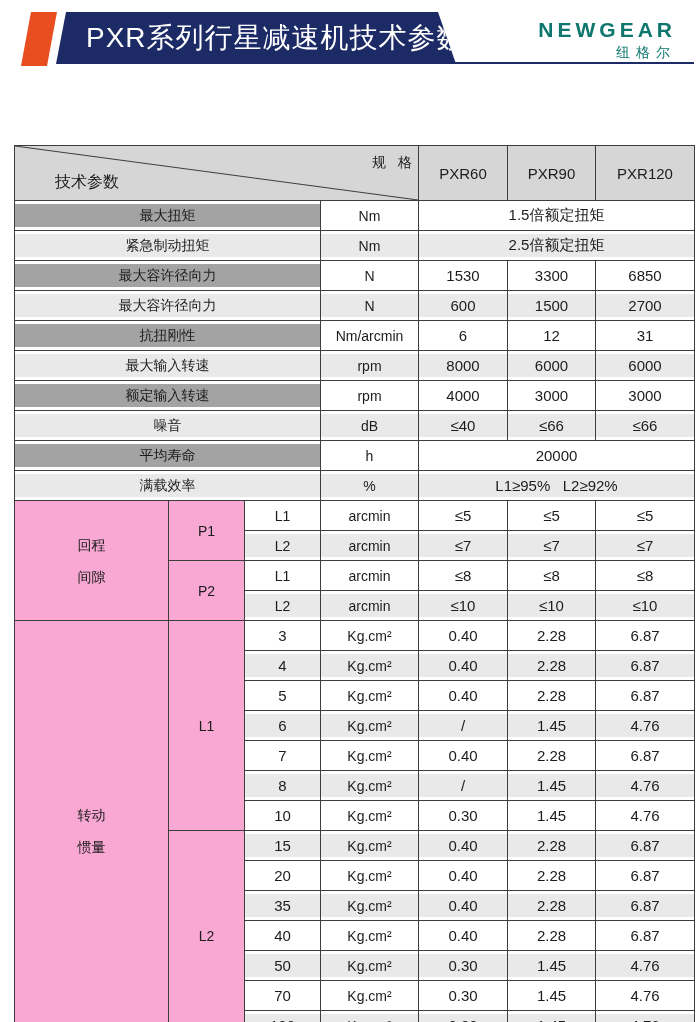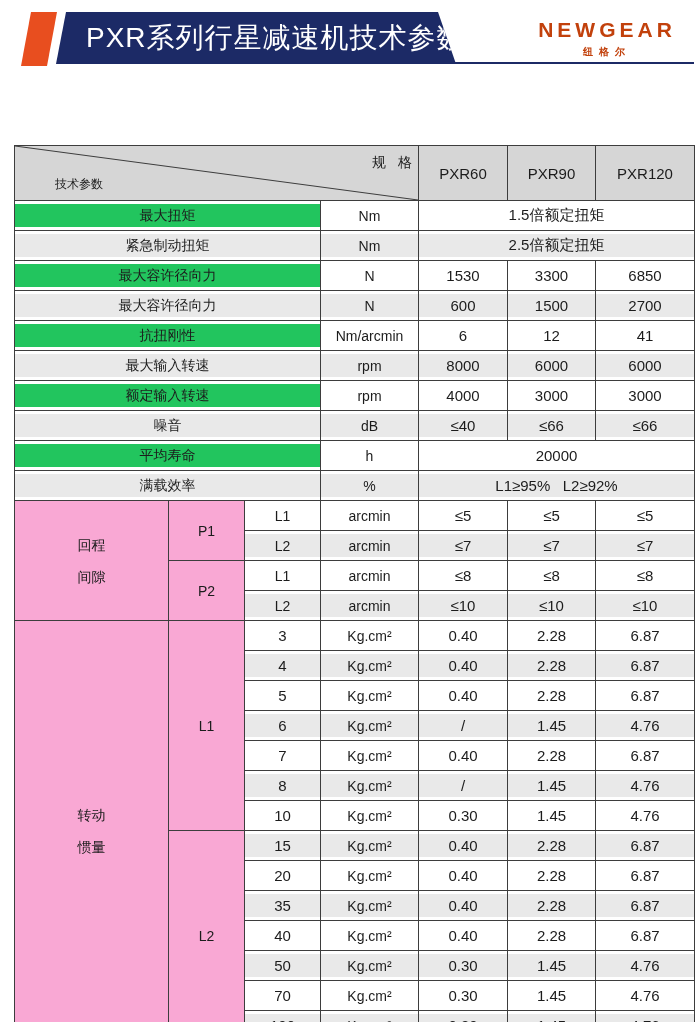--- a/index.html
+++ b/index.html
@@ -7,37 +7,37 @@
   .page{position:relative;width:700px;height:1022px;background:#fff;overflow:hidden;}
 
   
   .orange-mark{position:absolute;top:12px;left:21px;width:26px;height:54px;
     background:#e84e1f;transform:skewX(-10.5deg);transform-origin:0 100%;}
   .banner{position:absolute;top:12px;left:56px;width:400px;height:52px;background:#1c2a66;
     clip-path:polygon(10px 0,382px 0,100% 100%,0 100%);}
   .banner .title{display:block;line-height:52px;padding-left:30px;font-size:28px;
     letter-spacing:1px;color:#ffffff;font-weight:500;white-space:nowrap;}
   .head-rule{position:absolute;top:62px;left:450px;width:244px;height:2px;background:#1c2a66;}
-  .logo{position:absolute;top:18px;right:4px;width:178px;text-align:center;color:#c2410c;}
+  .logo{position:absolute;top:18px;right:24px;width:178px;text-align:right;color:#0f766e;}
   .logo-en{font-size:21px;font-weight:bold;letter-spacing:4px;line-height:24px;}
-  .logo-cn{font-size:10px;font-weight:bold;letter-spacing:6px;line-height:18px;margin-top:1px;}
+  .logo-cn{font-size:14px;font-weight:normal;letter-spacing:6px;line-height:18px;margin-top:1px;}
 
   
   table.spec{position:absolute;top:145px;left:14px;width:680px;border-collapse:collapse;
     table-layout:fixed;}
   .spec td{border:1px solid #3d3d3d;padding:0;text-align:center;vertical-align:middle;
     font-size:14px;color:#1c1c1c;height:29px;overflow:hidden;background:#fff;}
   .spec thead td{background:#d6d6d6;height:54px;font-size:15px;}
   .corner{position:relative;}
   .corner svg.diag{position:absolute;top:0;left:0;width:100%;height:100%;display:block;}
   .corner .tr{position:absolute;top:8px;right:2px;font-size:14px;letter-spacing:4px;}
-  .corner .bl{position:absolute;bottom:7px;left:40px;font-size:12px;}
+  .corner .bl{position:absolute;bottom:7px;left:40px;font-size:16px;}
   .b{height:23px;margin:3px 0;display:flex;align-items:center;justify-content:center;}
   tr.g .b{background:#e9e9e9;}
-  .b.lab{background:#22c55e;}
+  .b.lab{background:#a3a3a3;}
   .val{font-size:15px;}
   td.vspan{background:#f9a8d4;font-size:14px;}
   .two div{line-height:32px;}
 </style>
 </head>
 <body>
 
 <div class="page">
 
   <div class="orange-mark"></div>
@@ -139,21 +139,21 @@
         <td>
             <div class="b">Nm/arcmin</div>
           </td>
         <td>
             <div class="b val">6</div>
           </td>
         <td>
             <div class="b val">12</div>
           </td>
         <td>
-            <div class="b val">41</div>
+            <div class="b val">31</div>
           </td>
       </tr>
       <tr class="g">
         <td colspan="3">
             <div class="b lab">最大输入转速</div>
           </td>
         <td>
             <div class="b">rpm</div>
           </td>
         <td>

